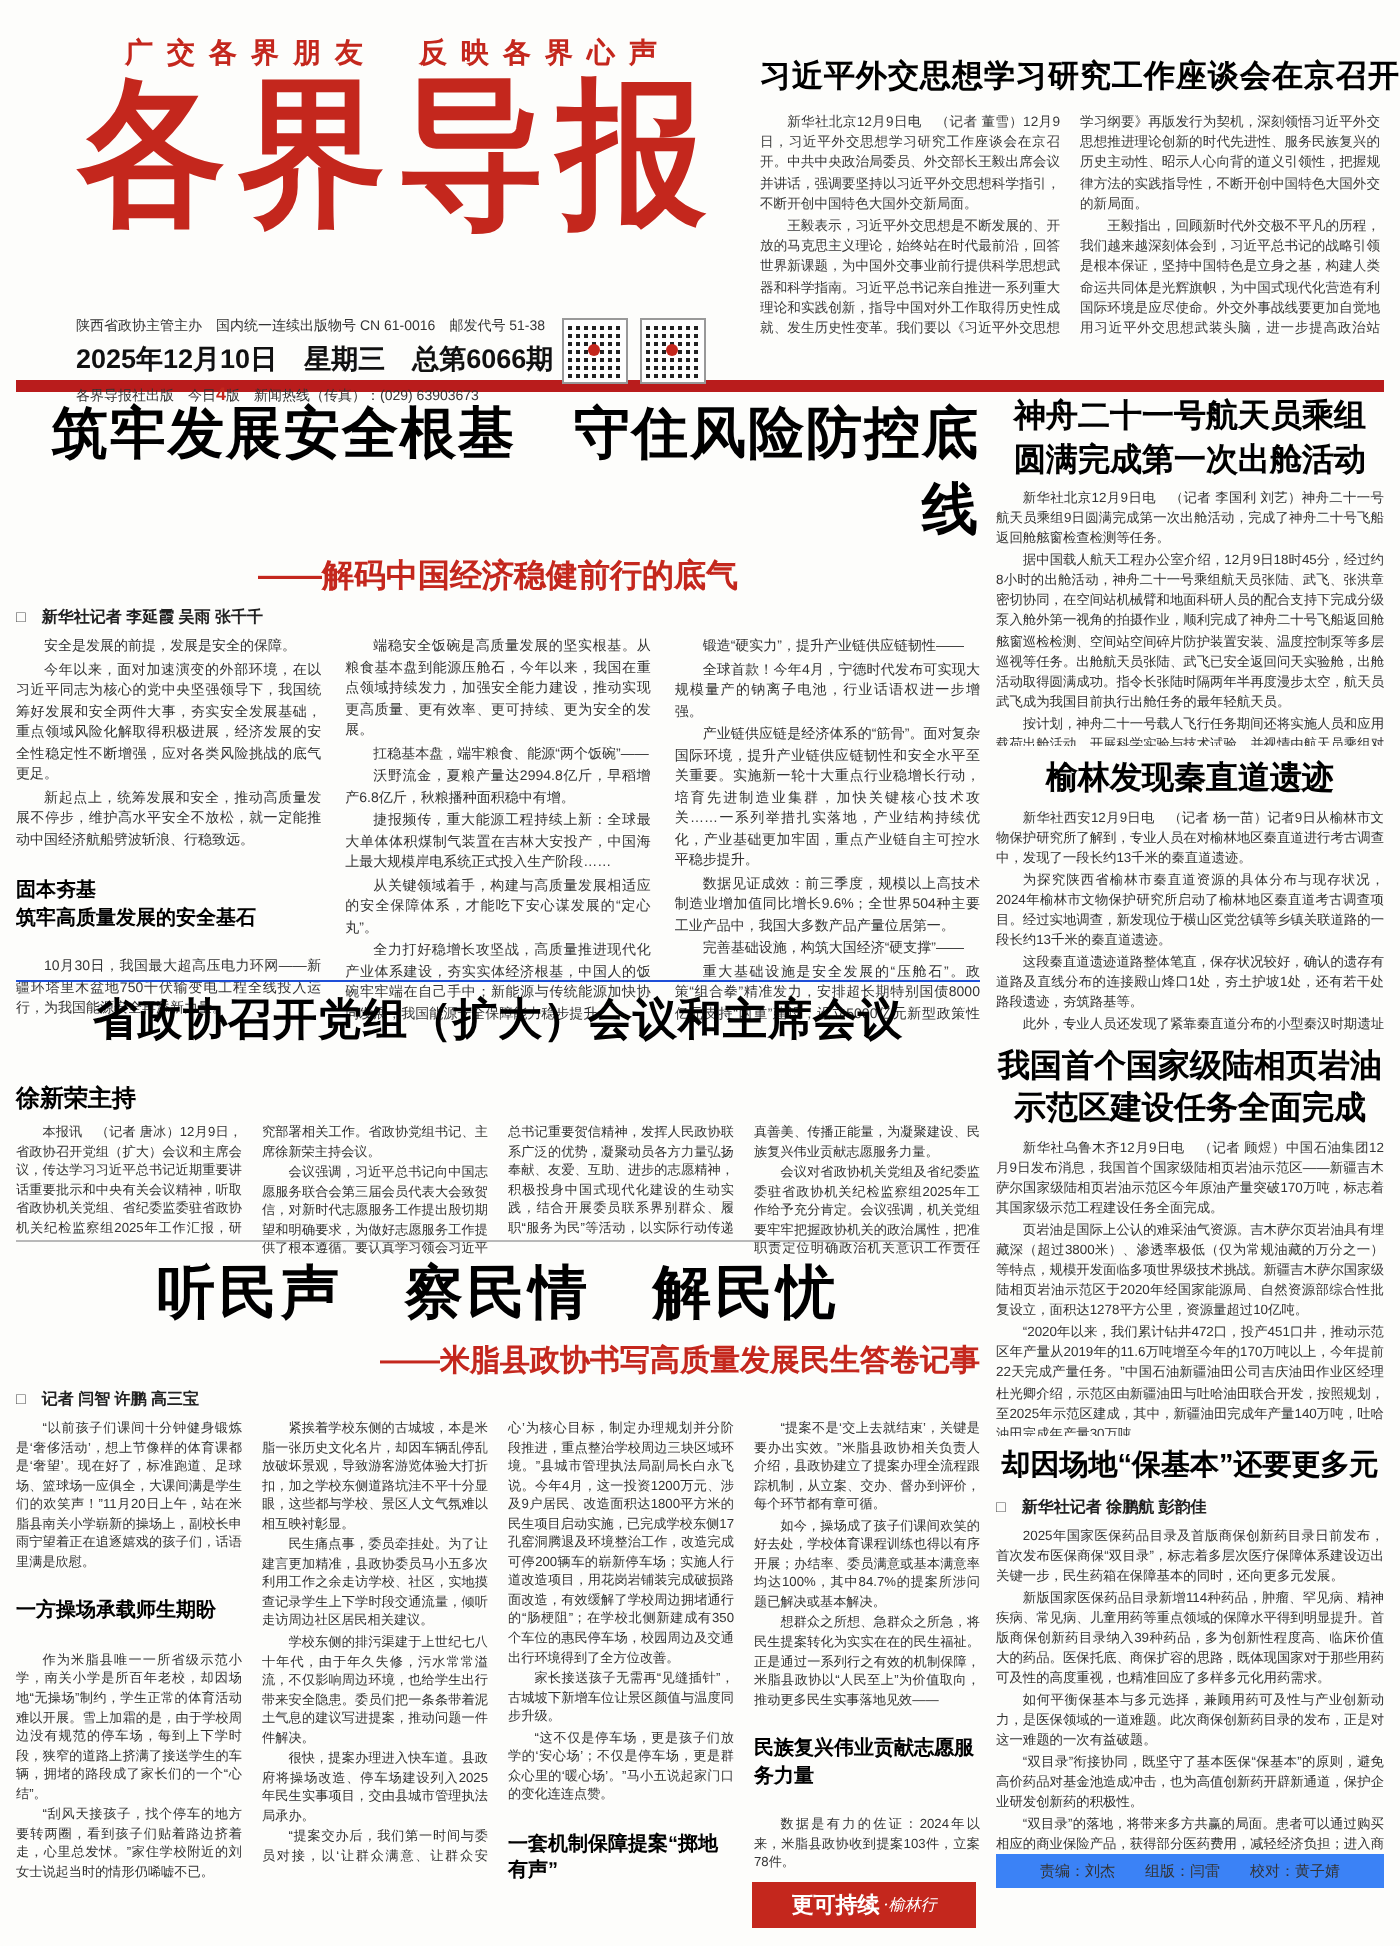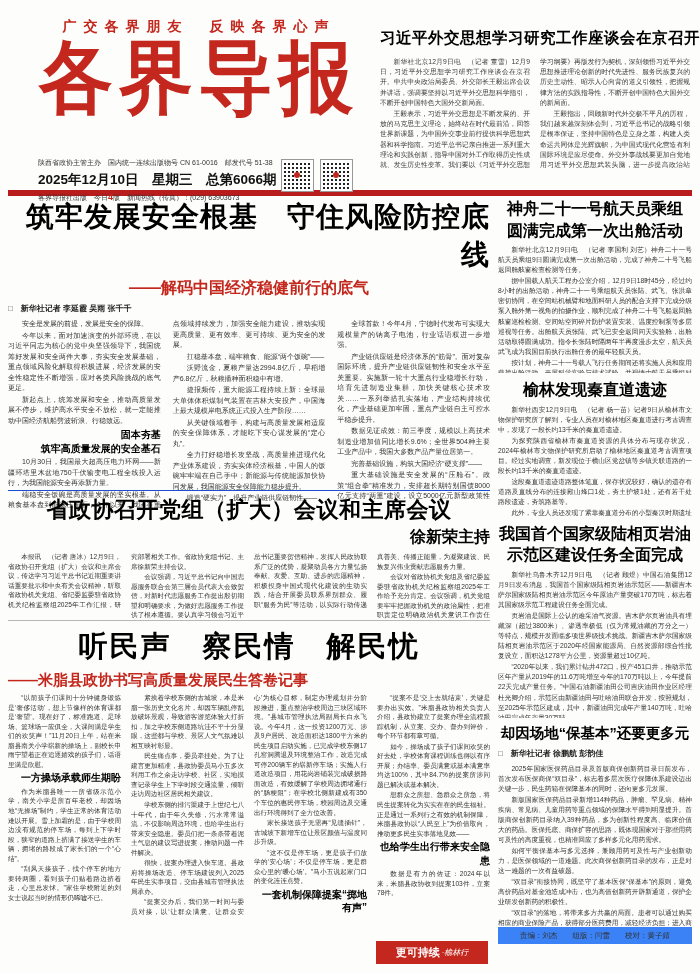--- a/index.html
+++ b/index.html
@@ -21,41 +21,41 @@
       repeating-linear-gradient(0deg,#222 0 2px,#fff 2px 4px),
       repeating-linear-gradient(90deg,#222 0 2px,#fff 2px 4px);
       background-blend-mode:lighten;border:2px solid #fff;outline:1px solid #999;position:relative;}
   .qr::after{content:"";position:absolute;left:10px;top:10px;width:6px;height:6px;background:#c4271d;border-radius:50%;}
   .top-article{position:absolute;left:372px;top:28px;right:2px;}
   .top-article-title{font-size:15.5px;font-weight:bold;color:#000;letter-spacing:0.5px;white-space:nowrap;}
   .top-article-body{margin-top:8px;column-count:2;column-gap:10px;height:118px;overflow:hidden;
       font-size:6.8px;line-height:1.5;color:#3a3a3a;}
   
   .b-p{text-indent:2em;text-align:justify;margin:0 0 1px;}
-  .b-subhead{font-weight:bold;text-align:right;font-size:10px;line-height:1.35;margin:2px 0;
+  .b-subhead{font-weight:bold;text-align:left;font-size:10px;line-height:1.35;margin:13px 0;
       white-space:pre-line;break-inside:avoid;color:#000;}
   .byline{font-size:8px;font-weight:bold;color:#222;margin:4px 0 5px;}
   .byline .box{color:#555;}
   
   .main-article{position:absolute;top:198px;left:8px;width:482px;height:288px;}
   .main-headline{font-size:28px;font-weight:bold;text-align:right;letter-spacing:1px;color:#000;
       font-family:"Liberation Sans",sans-serif;}
   .main-sub{font-size:16px;font-weight:bold;text-align:center;color:#c4271d;margin-top:4px;}
   .main-body{margin-top:4px;column-count:3;column-gap:12px;height:196px;overflow:hidden;
       font-size:7px;line-height:1.5;color:#333;}
   
   .szx-section{position:absolute;top:490px;left:8px;width:482px;height:128px;border-top:1px solid #1d4ed8;padding-top:4px;}
   .szx-headline{font-size:22px;font-weight:bold;text-align:center;color:#000;letter-spacing:0.5px;}
-  .szx-sub{font-size:16px;font-weight:bold;text-align:right;margin-top:2px;color:#000;}
+  .szx-sub{font-size:12px;font-weight:bold;text-align:left;margin-top:16px;color:#000;}
   .szx-body{margin-top:4px;column-count:4;column-gap:10px;height:76px;overflow:hidden;
       font-size:6.6px;line-height:1.45;color:#333;}
   
   .ms-section{position:absolute;top:620px;left:8px;width:482px;height:353px;border-top:1px solid #b8b8b8;padding-top:6px;}
   .ms-headline{font-size:29px;font-weight:bold;text-align:center;letter-spacing:2px;color:#000;}
-  .ms-sub{font-size:15px;font-weight:bold;text-align:left;color:#c4271d;margin-top:4px;}
+  .ms-sub{font-size:15px;font-weight:bold;text-align:right;color:#c4271d;margin-top:4px;}
   .ms-body{margin-top:3px;column-count:4;column-gap:10px;height:252px;overflow:hidden;
       font-size:6.6px;line-height:1.45;color:#333;}
   .reporter-box{position:absolute;right:2px;bottom:16px;width:112px;height:23px;background:#c4271d;
       color:#fff;display:flex;align-items:center;justify-content:center;gap:2px;}
   .reporter-box .rb-main{font-size:11px;font-weight:bold;}
   .reporter-box .rb-script{font-size:8px;font-style:italic;font-family:"DejaVu Serif",serif;}
   
   .right-col{position:absolute;top:198px;left:498px;width:194px;height:750px;}
   .rc-article{margin-bottom:6px;}
   .rc-title{font-size:16px;font-weight:bold;text-align:center;line-height:1.35;white-space:pre-line;color:#000;}
@@ -130,37 +130,38 @@
     <div class="szx-body">
         <div class="b-p">本报讯　（记者 唐冰）12月9日，省政协召开党组（扩大）会议和主席会议，传达学习习近平总书记近期重要讲话重要批示和中央有关会议精神，听取省政协机关党组、省纪委监委驻省政协机关纪检监察组2025年工作汇报，研究部署相关工作。省政协党组书记、主席徐新荣主持会议。</div>
         <div class="b-p">会议强调，习近平总书记向中国志愿服务联合会第三届会员代表大会致贺信，对新时代志愿服务工作提出殷切期望和明确要求，为做好志愿服务工作提供了根本遵循。要认真学习领会习近平总书记重要贺信精神，发挥人民政协联系广泛的优势，凝聚动员各方力量弘扬奉献、友爱、互助、进步的志愿精神，积极投身中国式现代化建设的生动实践，结合开展委员联系界别群众、履职“服务为民”等活动，以实际行动传递真善美、传播正能量，为凝聚建设、民族复兴伟业贡献志愿服务力量。</div>
         <div class="b-p">会议对省政协机关党组及省纪委监委驻省政协机关纪检监察组2025年工作给予充分肯定。会议强调，机关党组要牢牢把握政协机关的政治属性，把准职责定位明确政治机关意识工作责任制，统筹抓好理论武装，始终保持正确政治方向；要不断提高机关服务委员履职能力水平，推动调研协商、民主监督、提案办理、反映社情民意信息等履职工作提质增效；要全面从严加强自身建设，巩固拓展深入贯彻中央八项规定精神学习教育成果，展现奋发有为的精神风貌。驻机关纪检监察组要紧扣监督主责主业，切实履行好监督执纪问责工作责任，推动纪检监察监督与民主监督贯通发力，形成合力。</div>
       </div>
   </div>
 
   <div class="ms-section">
     <div class="ms-headline">听民声　察民情　解民忧</div>
     <div class="ms-sub">——米脂县政协书写高质量发展民生答卷记事</div>
+    <div class="byline"><span class="box">□</span>　<span>记者 闫智 许鹏 高三宝</span></div>
     <div class="ms-body">
         <div class="b-p">“以前孩子们课间十分钟健身锻炼是‘奢侈活动’，想上节像样的体育课都是‘奢望’。现在好了，标准跑道、足球场、篮球场一应俱全，大课间满是学生们的欢笑声！”11月20日上午，站在米脂县南关小学崭新的操场上，副校长申雨宁望着正在追逐嬉戏的孩子们，话语里满是欣慰。</div>
         <div class="b-subhead">一方操场承载师生期盼</div>
         <div class="b-p">作为米脂县唯一一所省级示范小学，南关小学是所百年老校，却因场地“无操场”制约，学生正常的体育活动难以开展。雪上加霜的是，由于学校周边没有规范的停车场，每到上下学时段，狭窄的道路上挤满了接送学生的车辆，拥堵的路段成了家长们的一个“心结”。</div>
         <div class="b-p">“刮风天接孩子，找个停车的地方要转两圈，看到孩子们贴着路边挤着走，心里总发怵。”家住学校附近的刘女士说起当时的情形仍唏嘘不已。</div>
         <div class="b-p">紧挨着学校东侧的古城坡，本是米脂一张历史文化名片，却因车辆乱停乱放破坏景观，导致游客游览体验大打折扣，加之学校东侧道路坑洼不平十分显眼，这些都与学校、景区人文气氛难以相互映衬彰显。</div>
         <div class="b-p">民生痛点事，委员牵挂处。为了让建言更加精准，县政协委员马小五多次利用工作之余走访学校、社区，实地摸查记录学生上下学时段交通流量，倾听走访周边社区居民相关建议。</div>
         <div class="b-p">学校东侧的排污渠建于上世纪七八十年代，由于年久失修，污水常常溢流，不仅影响周边环境，也给学生出行带来安全隐患。委员们把一条条带着泥土气息的建议写进提案，推动问题一件件解决。</div>
         <div class="b-p">很快，提案办理进入快车道。县政府将操场改造、停车场建设列入2025年民生实事项目，交由县城市管理执法局承办。</div>
         <div class="b-p">“提案交办后，我们第一时间与委员对接，以‘让群众满意、让群众安心’为核心目标，制定办理规划并分阶段推进，重点整治学校周边三块区域环境。”县城市管理执法局副局长白永飞说。今年4月，这一投资1200万元、涉及9户居民、改造面积达1800平方米的民生项目启动实施，已完成学校东侧17孔窑洞腾退及环境整治工作，改造完成可停200辆车的崭新停车场；实施人行道改造项目，用花岗岩铺装完成破损路面改造，有效缓解了学校周边拥堵通行的“肠梗阻”；在学校北侧新建成有350个车位的惠民停车场，校园周边及交通出行环境得到了全方位改善。</div>
         <div class="b-p">家长接送孩子无需再“见缝插针”，古城坡下新增车位让景区颜值与温度同步升级。</div>
         <div class="b-p">“这不仅是停车场，更是孩子们放学的‘安心场’；不仅是停车场，更是群众心里的‘暖心场’。”马小五说起家门口的变化连连点赞。</div>
         <div class="b-subhead">一套机制保障提案“掷地有声”</div>
         <div class="b-p">“提案不是‘交上去就结束’，关键是要办出实效。”米脂县政协相关负责人介绍，县政协建立了提案办理全流程跟踪机制，从立案、交办、督办到评价，每个环节都有章可循。</div>
         <div class="b-p">如今，操场成了孩子们课间欢笑的好去处，学校体育课程训练也得以有序开展；办结率、委员满意或基本满意率均达100%，其中84.7%的提案所涉问题已解决或基本解决。</div>
         <div class="b-p">想群众之所想、急群众之所急，将民生提案转化为实实在在的民生福祉。正是通过一系列行之有效的机制保障，米脂县政协以“人民至上”为价值取向，推动更多民生实事落地见效——</div>
-        <div class="b-subhead">也给学生出行带来安全隐患</div>
+        <div class="b-subhead">民族复兴伟业贡献志愿服务力量</div>
         <div class="b-p">数据是有力的佐证：2024年以来，米脂县政协收到提案103件，立案78件。</div>
       </div>
     <div class="reporter-box">
       <span class="rb-main">更可持续</span>
       <span class="rb-script">·榆林行</span>
     </div>
   </div>
 
   <div class="right-col">
 

